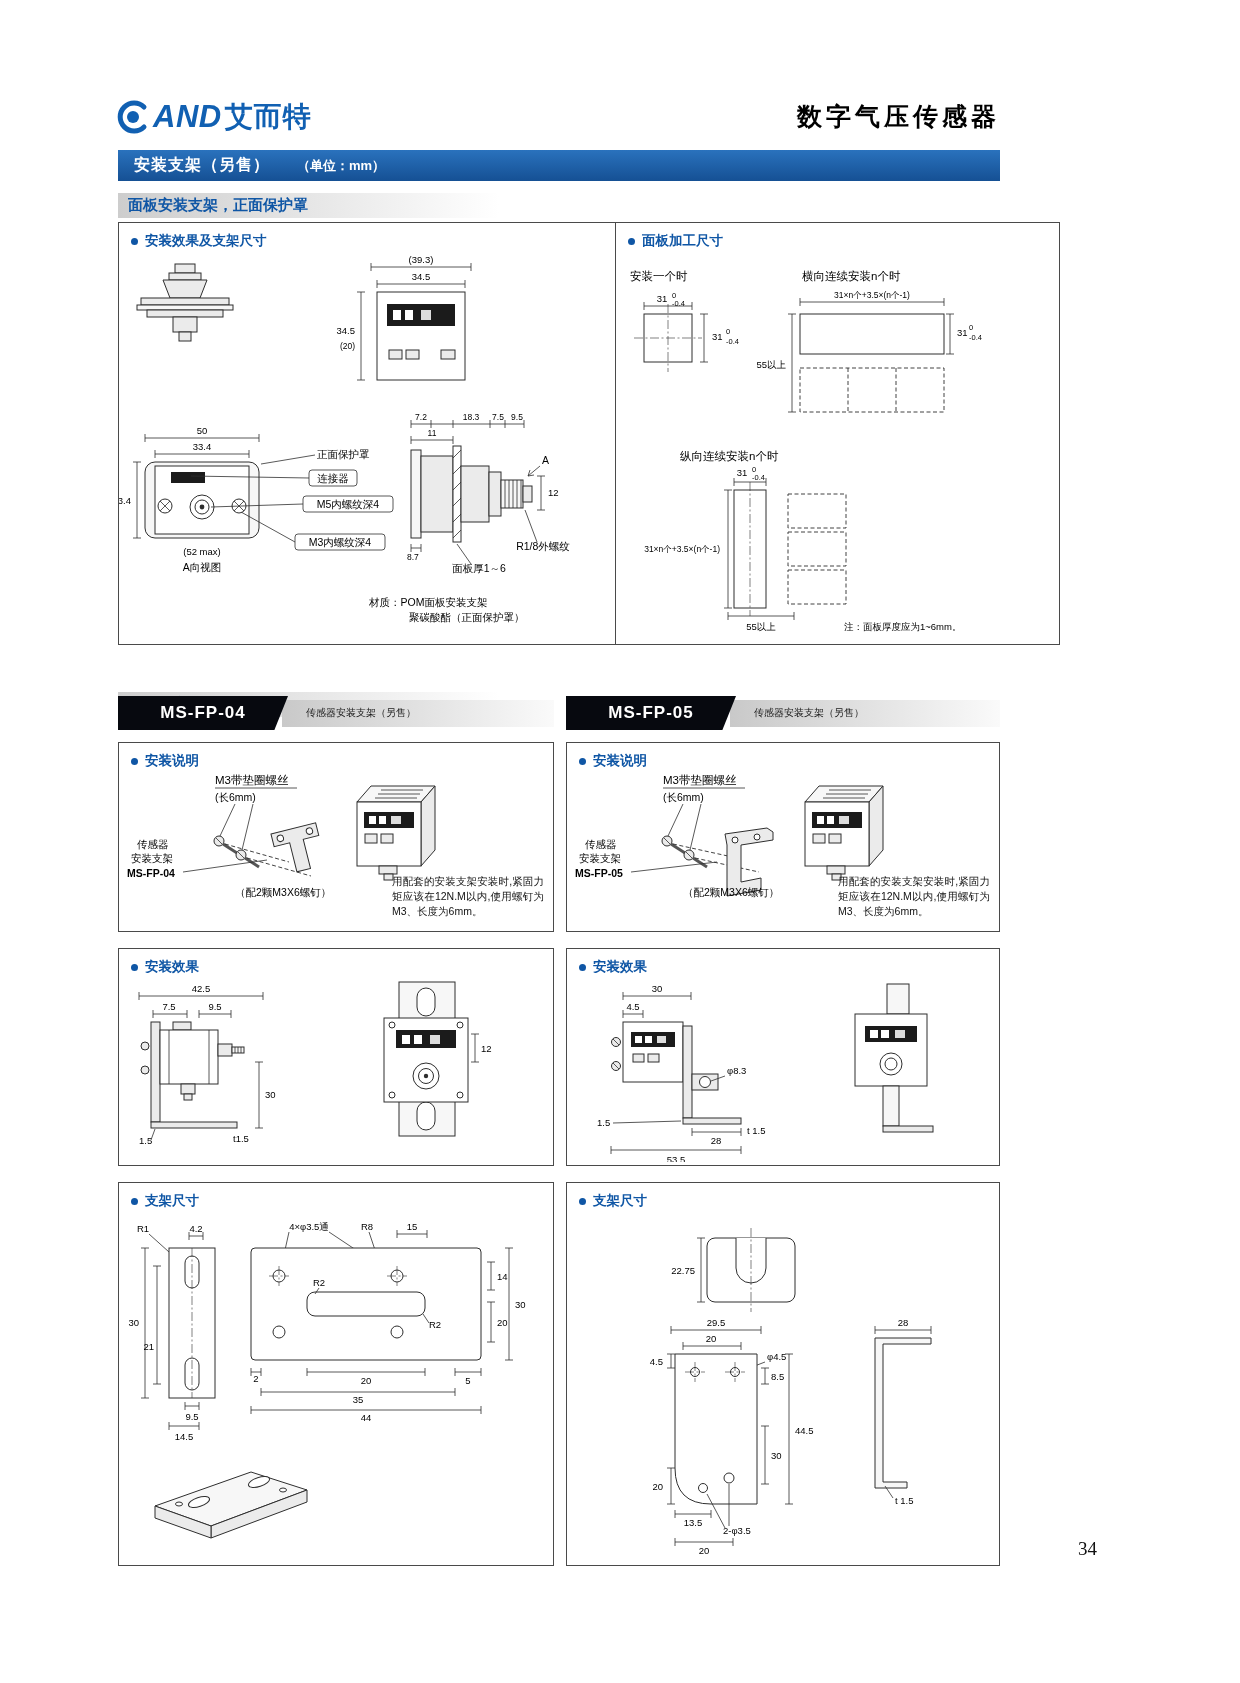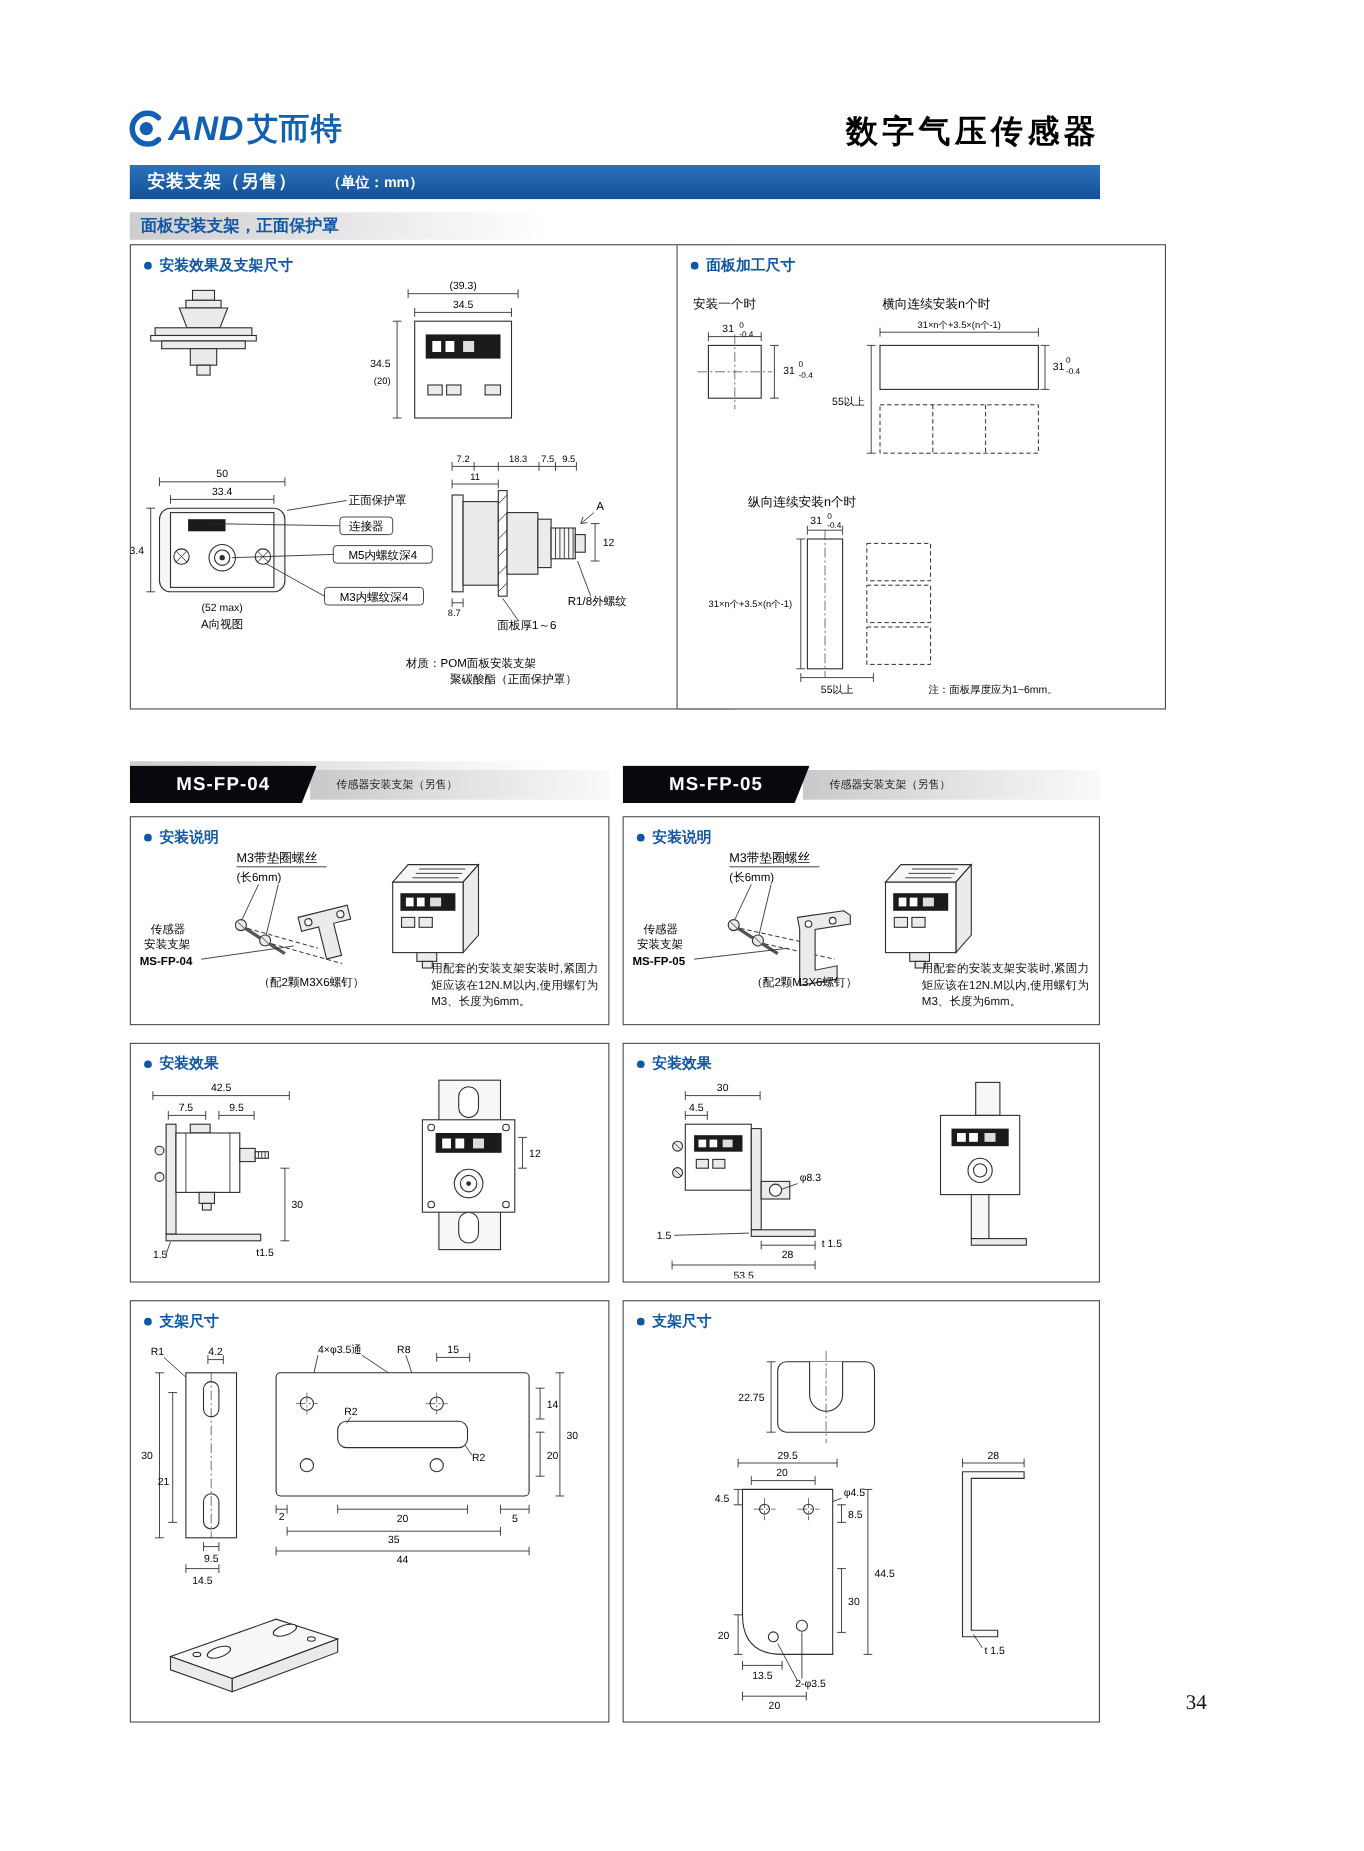--- a/index.html
+++ b/index.html
@@ -2,21 +2,21 @@
 <html><head>
 <meta charset="utf-8">
 <style>
 *{margin:0;padding:0;box-sizing:border-box}
 html,body{background:#e9e9e9}
 body{font-family:"Liberation Sans","DejaVu Sans",sans-serif;color:#111}
 .sheet{position:relative;width:1240px;height:1683px;background:#fff;margin:0 auto;overflow:hidden}
 .logo{position:absolute;left:116px;top:98px;display:flex;align-items:center;gap:3px}
 .logo-and{font-size:31px;font-weight:bold;font-style:italic;color:#1160b2;letter-spacing:.5px}
 .logo-cn{font-size:28px;font-weight:bold;color:#1160b2;letter-spacing:1px}
-.doc-title{position:absolute;right:240px;top:100px;font-size:29px;font-weight:bold;letter-spacing:4px;color:#000}
+.doc-title{position:absolute;right:240px;top:100px;font-size:25px;font-weight:bold;letter-spacing:4px;color:#000}
 .banner{position:absolute;left:118px;top:150px;width:882px;height:31px;display:flex;align-items:center;gap:27px;padding-left:16px;background:linear-gradient(180deg,#2a72bd 0%,#155094 100%);color:#fff}
 .banner-title{font-size:16px;font-weight:bold;letter-spacing:1px}
 .banner-unit{font-size:13px;font-weight:bold}
 .strip{position:absolute;left:118px;height:25px;display:flex;align-items:center;padding-left:10px;font-size:15px;font-weight:bold;color:#0f56a5;background:linear-gradient(90deg,#cdcdcd,#ffffff 85%)}
 .strip-1{top:193px;width:448px}
 .strip-2{top:692px;width:448px}
 .box{position:absolute;border:1px solid #4a4a4a;background:#fff}
 .pbox-left{left:118px;top:222px;width:550px;height:423px}
 .pbox-right{left:615px;top:222px;width:445px;height:423px}
 .ibox-1{left:118px;top:742px;width:436px;height:190px}

